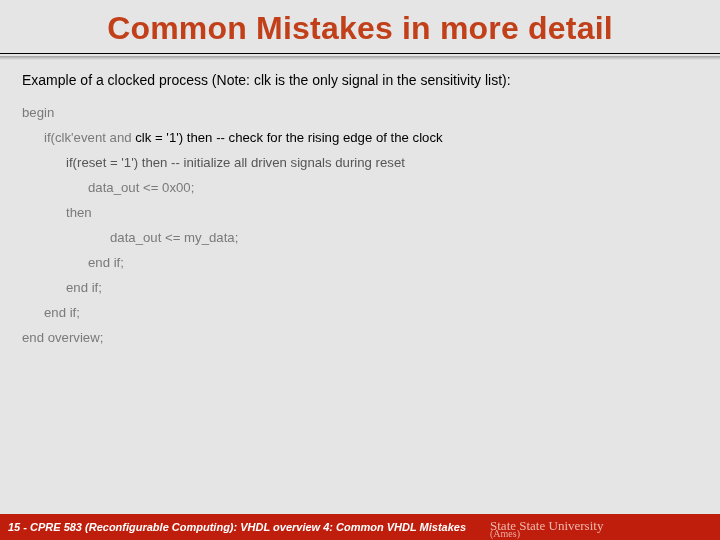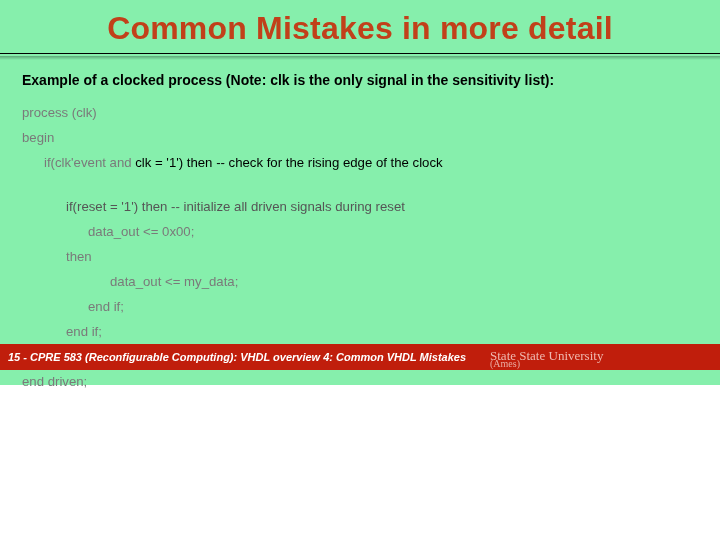--- a/index.html
+++ b/index.html
@@ -1,17 +1,17 @@
 <!DOCTYPE html>
 <html><head>
 <meta charset="utf-8">
 <style>
   * { margin: 0; padding: 0; box-sizing: border-box; }
   html, body { width: 720px; height: 540px; overflow: hidden; font-family: Arial, Helvetica, sans-serif; background: #fff; }
-  .slide { position: relative; width: 720px; height: 385px; background: #86efac; }
+  .slide { position: relative; width: 720px; height: 540px; background: #e5e5e5; }
   .title {
     text-align: center;
     font-size: 32px;
     font-weight: 700;
     color: #C1401A;
     padding: 10px 20px 6px 20px;
     letter-spacing: 0.2px;
   }
   .rule-wrap {
     position: relative;
@@ -26,35 +26,35 @@
     position: absolute; left: 0; right: 0; top: 3px;
     height: 4px; background: linear-gradient(to bottom, rgba(0,0,0,0.30), rgba(0,0,0,0));
   }
   .content {
     padding: 4px 22px 0 22px;
     color: #333;
     font-size: 13.2px;
     line-height: 1.9;
   }
   .heading {
-    font-weight: 700;
+    font-weight: 400;
     color: #000;
     font-size: 14px;
     margin-bottom: 6px;
   }
   .blk { color: #000; }
   .gry { color: #7a7a7a; }
-  .dgry { color: #555; margin-top: 19px; }
+  .dgry { color: #555; }
   .i1 { padding-left: 22px; }
   .i2 { padding-left: 44px; }
   .i3 { padding-left: 66px; }
   .i4 { padding-left: 88px; }
   .footer {
     position: absolute;
-    left: 0; right: 0; bottom: 15px;
+    left: 0; right: 0; bottom: 0;
     height: 26px;
     background: #C01E0C;
     color: #fff;
     display: flex;
     align-items: center;
     padding: 0 8px;
     font-size: 11px;
     overflow: hidden;
   }
   .footer-left {
@@ -85,35 +85,34 @@
   <div class="title">Common Mistakes in more detail</div>
 
   <div class="rule-wrap">
     <div class="rule-top"></div>
     <div class="rule-shadow"></div>
   </div>
 
   <div class="content">
     <div class="heading">Example of a clocked process (Note: clk is the only signal in the sensitivity list):</div>
 
-    <div class="gry">process (clk)</div>
     <div class="gry">begin</div>
 
     <div class="i1">
       <span class="gry">if(clk'event and </span><span class="blk">clk = '1') then</span><span class="blk">  -- check for the rising edge of the clock</span>
     </div>
 
     <div class="i2 dgry">if(reset = '1') then -- initialize all driven signals during reset</div>
     <div class="i3 gry">data_out &lt;= 0x00;</div>
     <div class="i2 gry">then</div>
     <div class="i4 gry">data_out &lt;= my_data;</div>
     <div class="i3 gry">end if;</div>
     <div class="i2 gry">end if;</div>
     <div class="i1 gry">end if;</div>
-    <div class="gry">end driven;</div>
+    <div class="gry">end overview;</div>
   </div>
 
   <div class="footer">
 
     <div class="footer-left">15 - CPRE 583 (Reconfigurable Computing): VHDL overview 4: Common VHDL Mistakes</div>
     <div class="footer-right">
       <span>State State University</span>
       <span class="sub">(Ames)</span>
     </div>
   </div>

